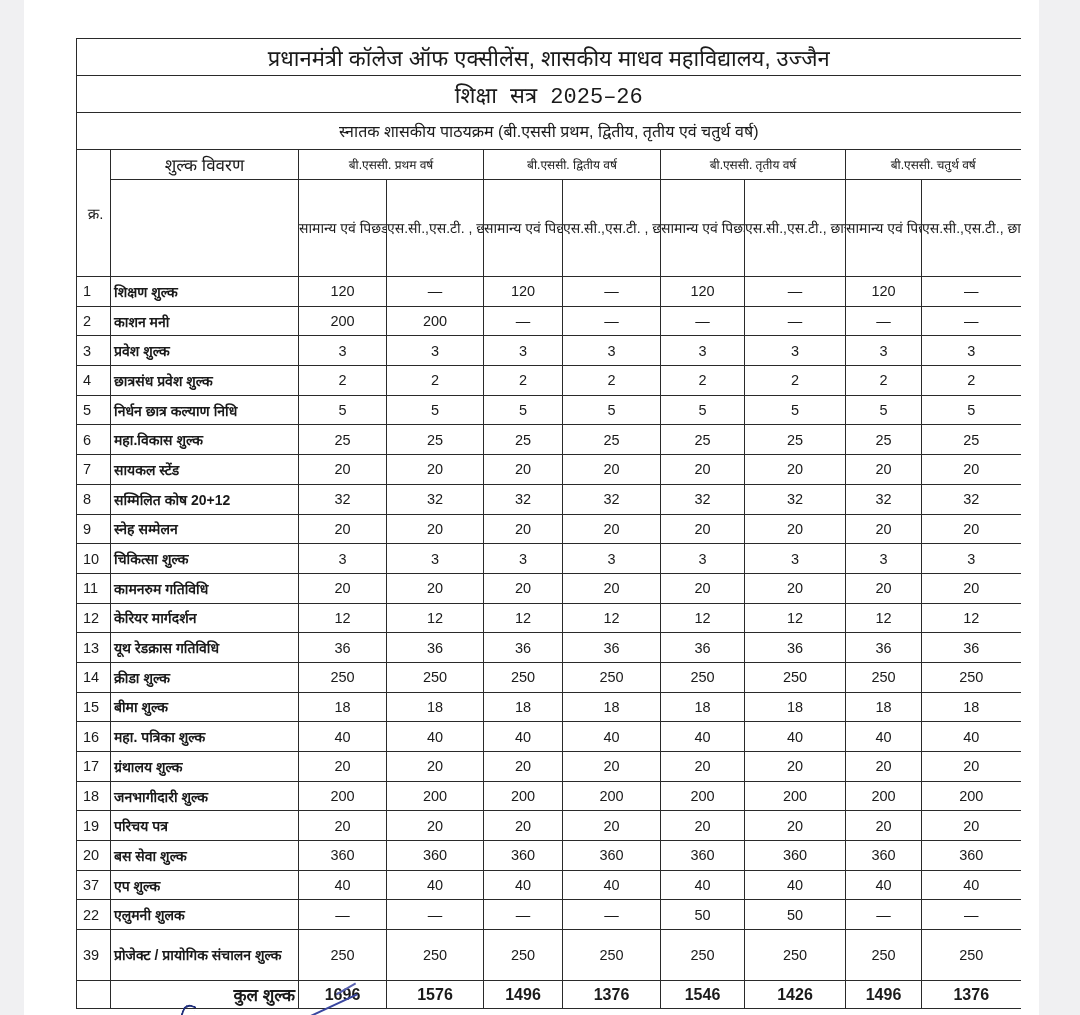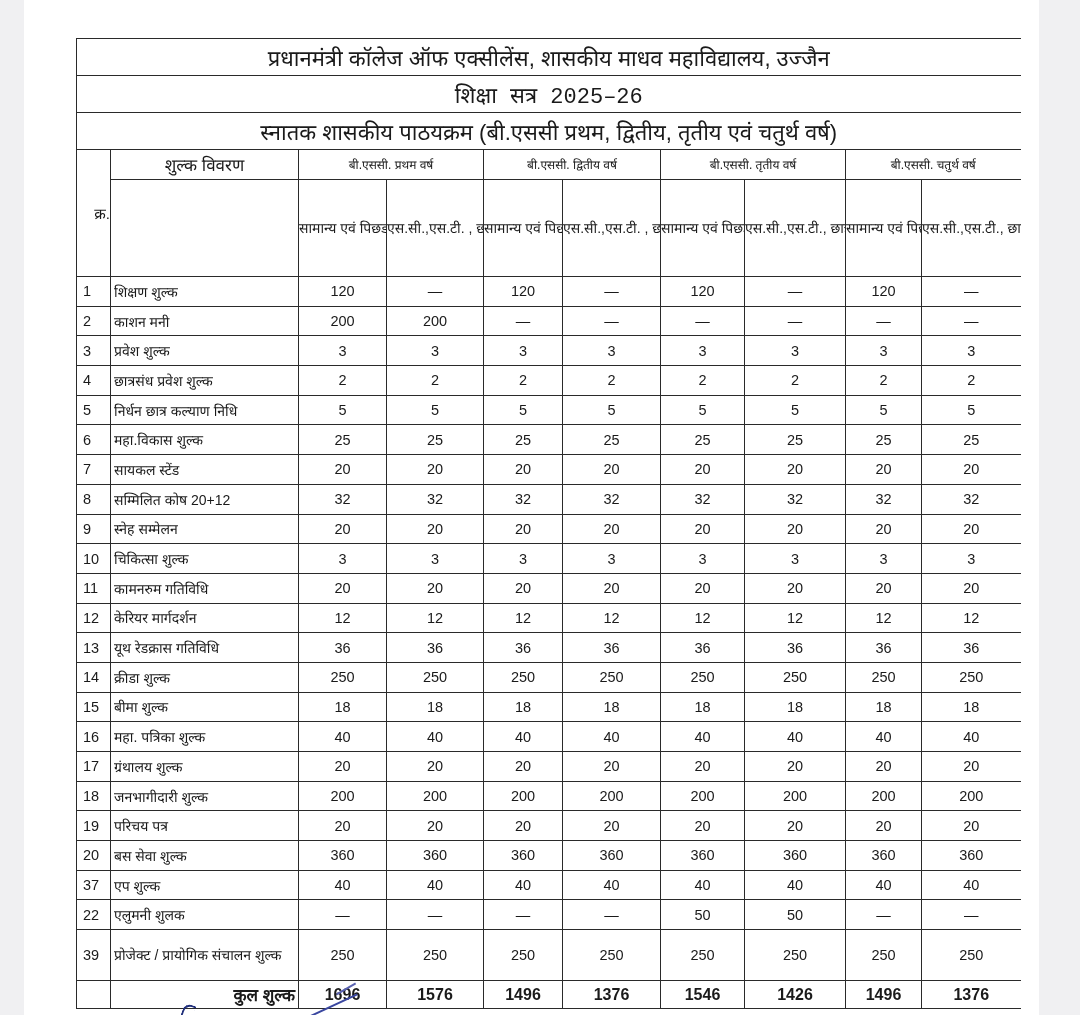--- a/index.html
+++ b/index.html
@@ -29,27 +29,27 @@
     white-space:nowrap;
   }
   .title-row td {
     height:36px;
     font-family:"Liberation Sans Narrow","Liberation Sans","DejaVu Sans",sans-serif;
     font-size:22px; font-weight:normal;
     border-left:1.5px solid #2a2a2a;
     border-right:none;
   }
   .title-row.session td { font-size:22px;font-family:Liberation Mono, monospace; }
-  .title-row.course td { font-size:22px; }
+  .title-row.course td { font-size:16px; }
   .grp-row td { height:29px; font-size:12px; }
   .grp-row td.desc-head { font-size:17px;margin-top:36px; }
   .sub-row td { height:96px; font-size:14px; line-height:19px; white-space:normal; }
   tr.data td { height:28.7px; font-size:14.5px; }
   tr.data td.sr { text-align:left; padding-left:6px; font-size:14.5px; }
-  tr.data td.desc { text-align:left; padding-left:3px; font-size:14px; }
+  tr.data td.desc { text-align:left; padding-left:3px; font-size:14px;font-weight:bold; }
   tr.data.tall td { height:50px; }
   tr.data.tall td.desc { white-space:normal; line-height:20px; }
   tr.total td { height:27px; font-size:16px; font-weight:bold; }
   tr.total td.desc { text-align:right; padding-right:3px; font-size:17px; }
   td.last { border-right:none !important; }
   .sig {
     position:absolute; left:182px; top:1004px; width:10px; height:14px;
     border-left:2px solid #1f2e7a; border-top:2px solid #1f2e7a;
     border-radius:8px 0 0 0; transform:rotate(20deg);
   }
@@ -84,21 +84,21 @@
     <tr class="title-row">
       <td colspan="10" class="last">प्रधानमंत्री कॉलेज ऑफ एक्सीलेंस, शासकीय माधव महाविद्यालय, उज्जैन</td>
     </tr>
     <tr class="title-row session">
       <td colspan="10" class="last">शिक्षा सत्र 2025–26</td>
     </tr>
     <tr class="title-row course">
       <td colspan="10" class="last">स्नातक शासकीय पाठयक्रम (बी.एससी प्रथम, द्वितीय, तृतीय एवं चतुर्थ वर्ष)</td>
     </tr>
     <tr class="grp-row">
-      <td rowspan="2" class="sr-head" style="font-size:15px;text-align:right;padding-left:4px;">क्र.</td>
+      <td rowspan="2" class="sr-head" style="font-size:15px;text-align:center;padding-left:4px;">क्र.</td>
       <td class="desc-head">शुल्क विवरण</td>
       <td colspan="2">बी.एससी. प्रथम वर्ष</td>
       <td colspan="2">बी.एससी. द्वितीय वर्ष</td>
       <td colspan="2">बी.एससी. तृतीय वर्ष</td>
       <td colspan="2" class="last">बी.एससी. चतुर्थ वर्ष</td>
     </tr>
     <tr class="sub-row">
       <td></td>
       <td>सामान्य एवं पिछडा वर्ग</td>
       <td>एस.सी.,एस.टी. , छात्राऐं एवं दिव्यांग</td>

